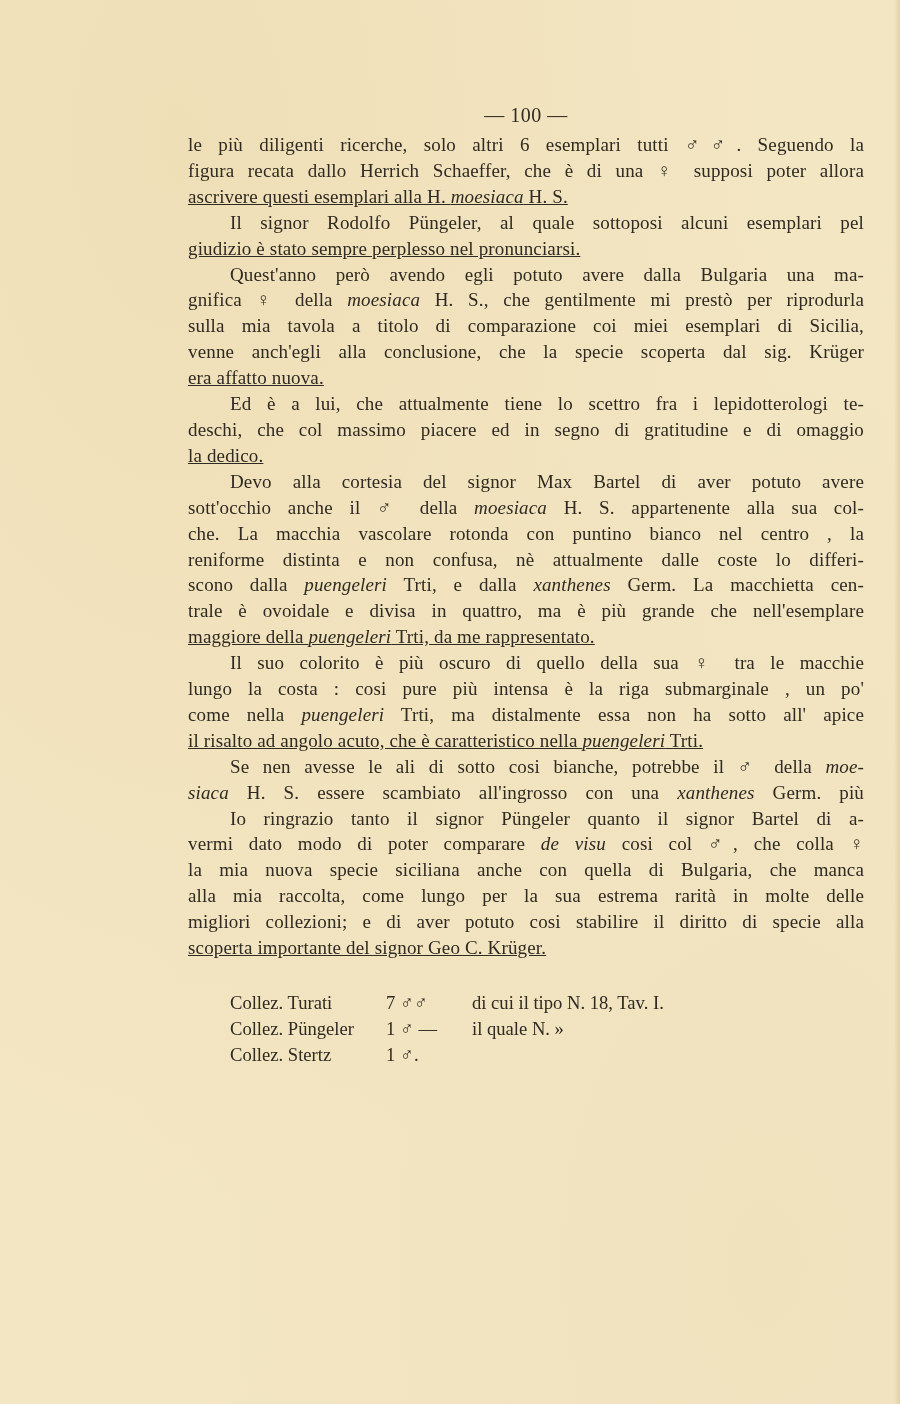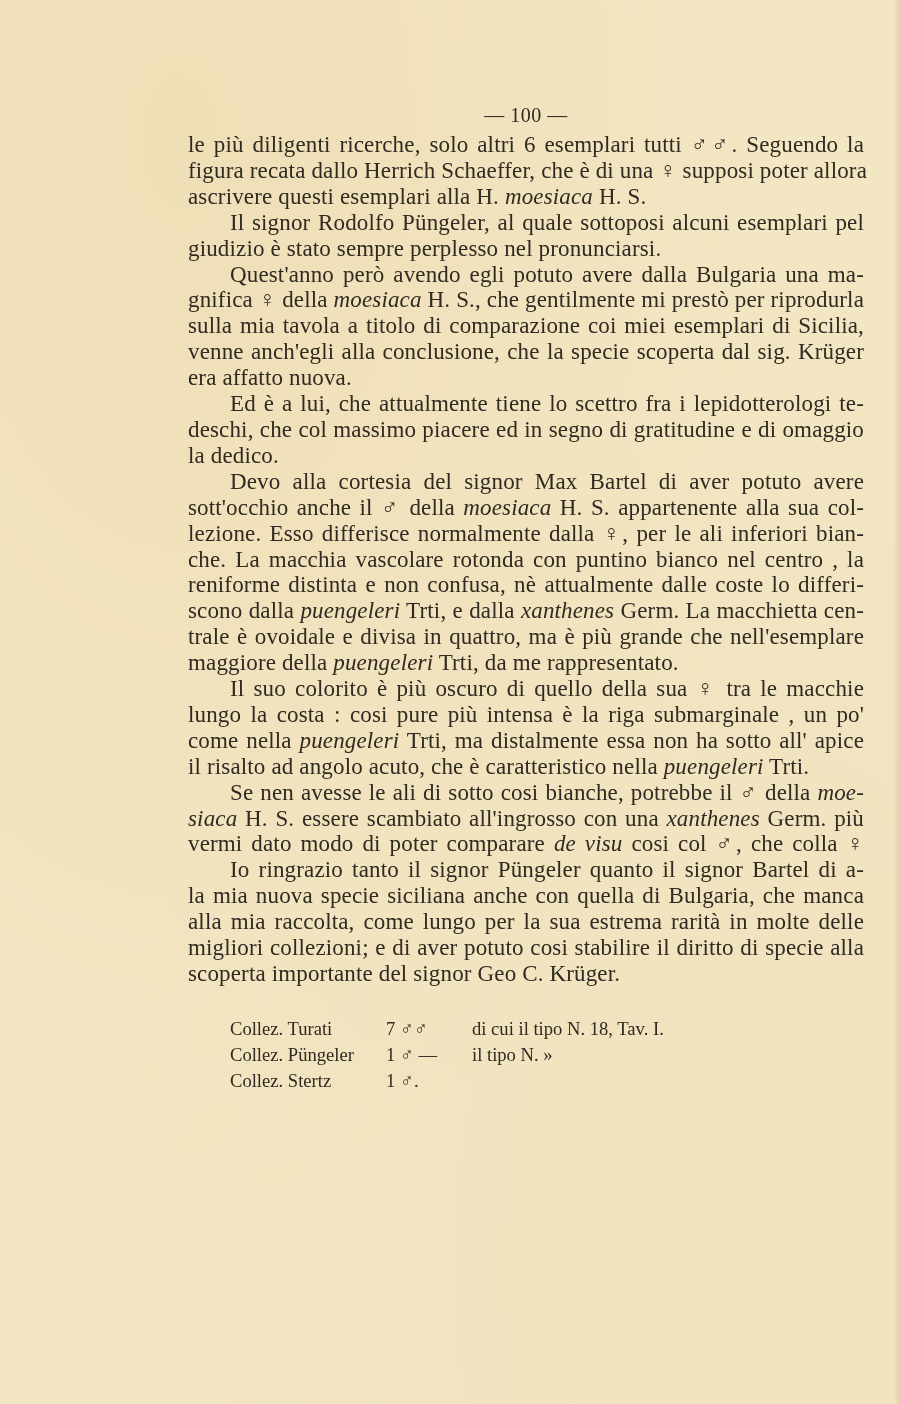--- a/index.html
+++ b/index.html
@@ -25,37 +25,38 @@
     }
     .page-number {
       text-align: center;
       font-size: 20px;
       height: 30px;
       line-height: 30px;
       margin-bottom: 2px;
       letter-spacing: 0.5px;
     }
     .para {
-      font-size: 23px;
+      font-size: 19px;
       line-height: 25.9px;
       text-align: justify;
       text-align-last: left;
       margin: 0;
       letter-spacing: 0.15px;
     }
     .para.indent {
       text-indent: 42px;
     }
     .line {
       display: block;
       white-space: nowrap;
       text-align-last: justify;
     }
     .line.last {
       text-align-last: left;
+      text-decoration: underline;
     }
     i { font-style: italic; }
     .collections {
       margin-top: 29px;
       margin-left: 42px;
       font-size: 18.6px;
       line-height: 25.9px;
     }
     .coll-row {
       display: flex;
@@ -96,56 +97,55 @@
         <span class="line last" style="text-indent: 0px;">era affatto nuova.</span>
       </p>
       <p class="para indent">
         <span class="line" style="padding-left: 42px; text-indent: 0px;">Ed è a lui, che attualmente tiene lo scettro fra i lepidotterologi te-</span>
         <span class="line" style="text-indent: 0px;">deschi, che col massimo piacere ed in segno di gratitudine e di omaggio</span>
         <span class="line last" style="text-indent: 0px;">la dedico.</span>
       </p>
       <p class="para indent">
         <span class="line" style="padding-left: 42px; text-indent: 0px;">Devo alla cortesia del signor Max Bartel di aver potuto avere</span>
         <span class="line" style="text-indent: 0px;">sott'occhio anche il ♂ della <i>moesiaca</i> H. S. appartenente alla sua col-</span>
-        <span class="line" style="text-indent: 0px;">lezione. Esso differisce normalmente dalla ♀, per le ali inferiori bian-</span>
         <span class="line" style="text-indent: 0px;">che. La macchia vascolare rotonda con puntino bianco nel centro , la</span>
         <span class="line" style="text-indent: 0px;">reniforme distinta e non confusa, nè attualmente dalle coste lo differi-</span>
         <span class="line" style="text-indent: 0px;">scono dalla <i>puengeleri</i> Trti, e dalla <i>xanthenes</i> Germ. La macchietta cen-</span>
         <span class="line" style="text-indent: 0px;">trale è ovoidale e divisa in quattro, ma è più grande che nell'esemplare</span>
         <span class="line last" style="text-indent: 0px;">maggiore della <i>puengeleri</i> Trti, da me rappresentato.</span>
       </p>
       <p class="para indent">
         <span class="line" style="padding-left: 42px; text-indent: 0px;">Il suo colorito è più oscuro di quello della sua ♀ tra le macchie</span>
         <span class="line" style="text-indent: 0px;">lungo la costa : cosi pure più intensa è la riga submarginale , un po'</span>
         <span class="line" style="text-indent: 0px;">come nella <i>puengeleri</i> Trti, ma distalmente essa non ha sotto all' apice</span>
         <span class="line last" style="text-indent: 0px;">il risalto ad angolo acuto, che è caratteristico nella <i>puengeleri</i> Trti.</span>
       </p>
       <p class="para indent">
         <span class="line" style="padding-left: 42px; text-indent: 0px;">Se nen avesse le ali di sotto cosi bianche, potrebbe il ♂ della <i>moe-</i></span>
         <span class="line" style="text-indent: 0px;"><i>siaca</i> H. S. essere scambiato all'ingrosso con una <i>xanthenes</i> Germ. più</span>
       </p>
       <p class="para indent">
+        <span class="line" style="padding-left: 42px; text-indent: 0px;">Io ringrazio tanto il signor Püngeler quanto il signor Bartel di a-</span>
         <span class="line" style="text-indent: 0px;">vermi dato modo di poter comparare <i>de visu</i> cosi col ♂, che colla ♀</span>
-        <span class="line" style="padding-left: 42px; text-indent: 0px;">Io ringrazio tanto il signor Püngeler quanto il signor Bartel di a-</span>
         <span class="line" style="text-indent: 0px;">la mia nuova specie siciliana anche con quella di Bulgaria, che manca</span>
         <span class="line" style="text-indent: 0px;">alla mia raccolta, come lungo per la sua estrema rarità in molte delle</span>
         <span class="line" style="text-indent: 0px;">migliori collezioni; e di aver potuto cosi stabilire il diritto di specie alla</span>
         <span class="line last" style="text-indent: 0px;">scoperta importante del signor Geo C. Krüger.</span>
       </p>
     </div>
   <div class="collections" id="collections">
       <div class="coll-row">
         <span class="coll-name">Collez. Turati</span>
         <span class="coll-count">7 ♂♂</span>
         <span class="coll-note">di cui il tipo N. 18, Tav. I.</span>
       </div>
       <div class="coll-row">
         <span class="coll-name">Collez. Püngeler</span>
         <span class="coll-count">1 ♂ —</span>
-        <span class="coll-note">il tipo N. »</span>
+        <span class="coll-note">il quale N. »</span>
       </div>
       <div class="coll-row">
         <span class="coll-name">Collez. Stertz</span>
         <span class="coll-count">1 ♂.</span>
         <span class="coll-note"></span>
       </div>
     </div>
 </div>
 <div class="edge"></div>
 

